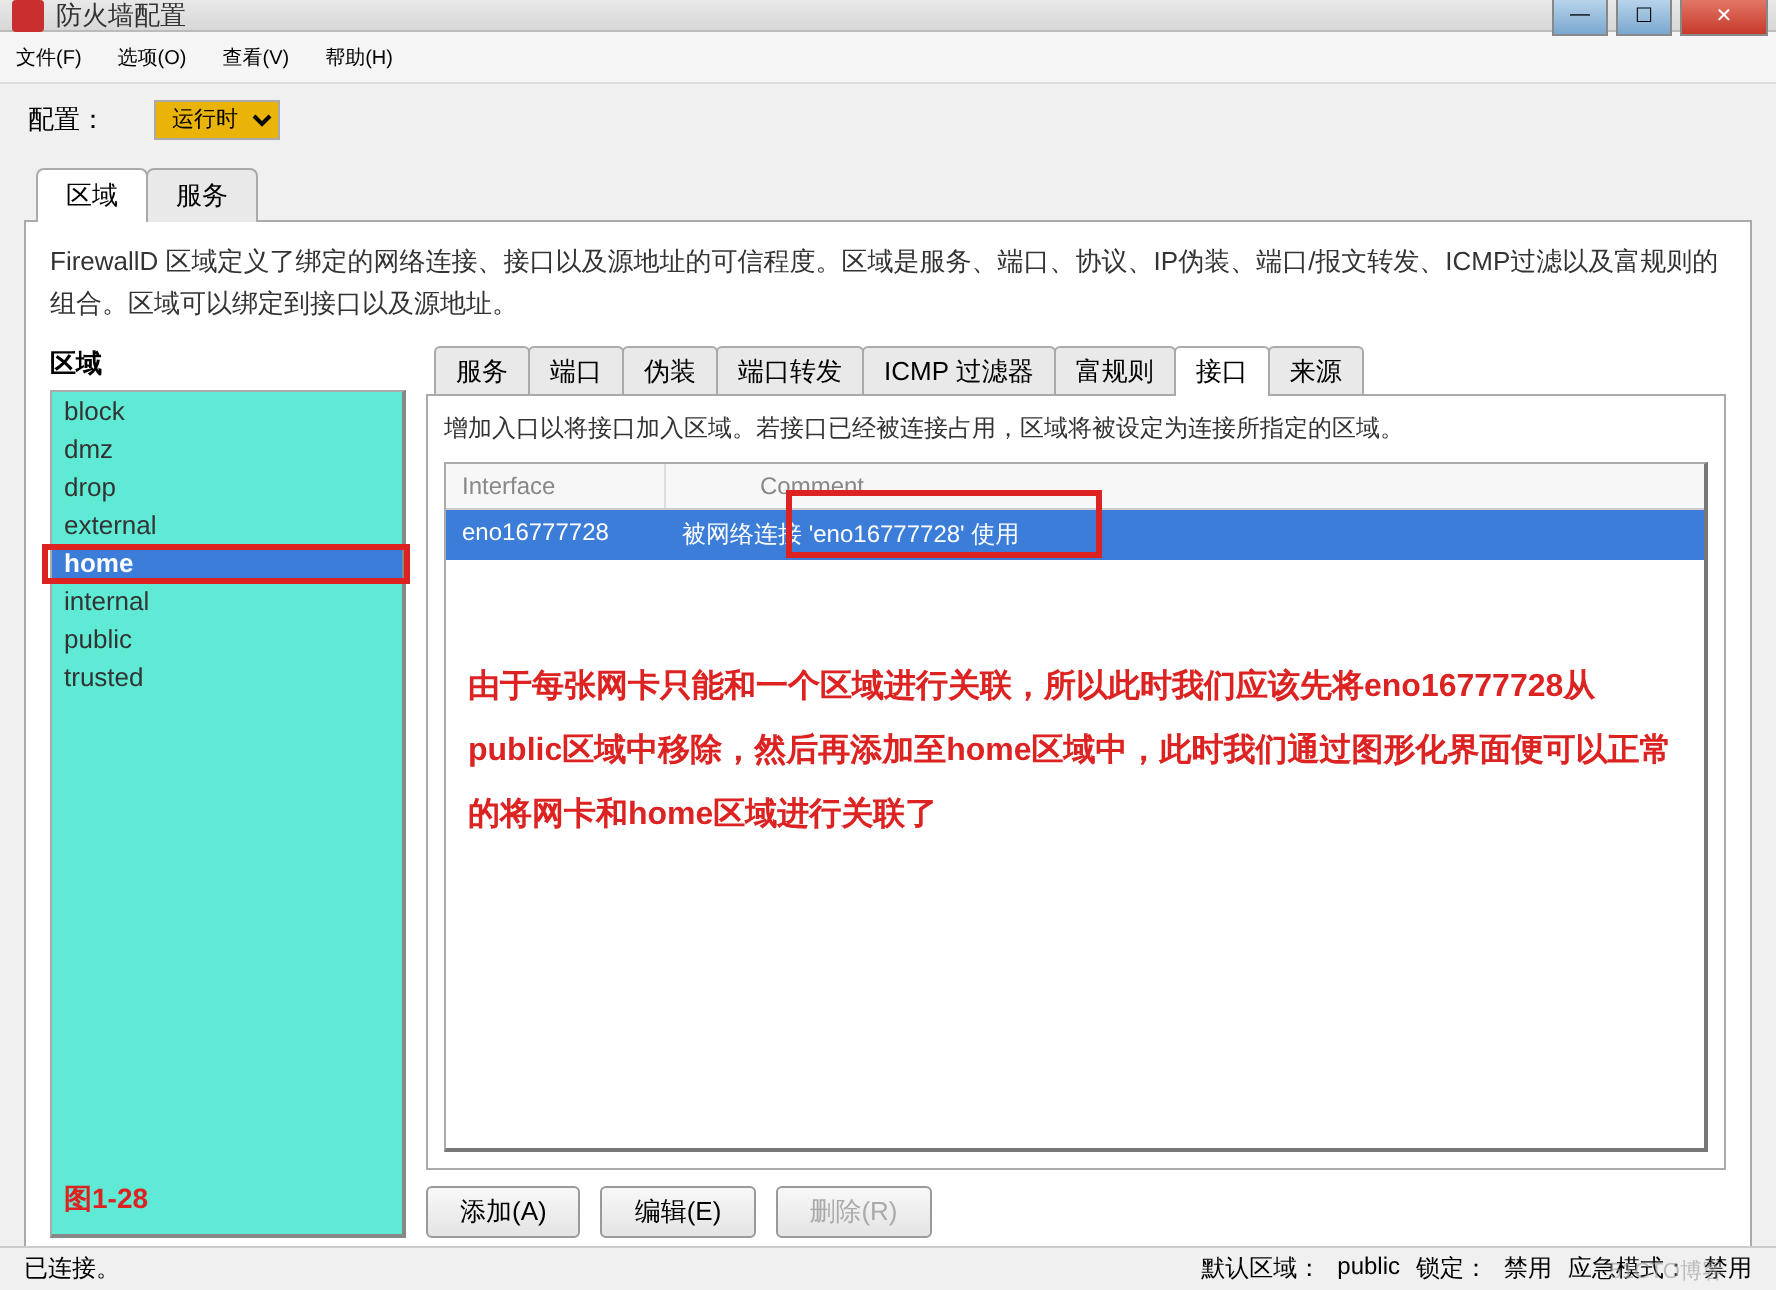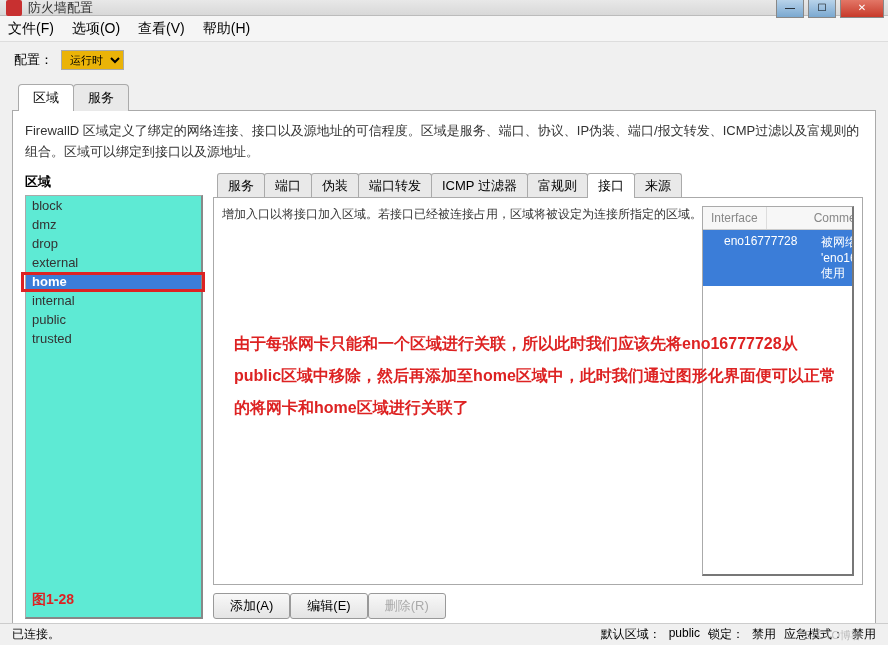--- a/index.html
+++ b/index.html
@@ -8,23 +8,23 @@
     .titlebar { background: linear-gradient(to bottom, #e8e8e8, #d8d8d8); height: 16px; display: flex; align-items: center; padding: 0 4px; border-bottom: 1px solid #bbb; }
     .titlebar-icon { width: 16px; height: 16px; background: #c83030; margin: 0 6px 0 2px; display: inline-block; border-radius: 2px; }
     .titlebar-title { flex: 1; font-size: 13px; color: #333; }
     .win-controls { display: flex; gap: 4px; }
     .win-btn { width: 28px; height: 20px; border: 1px solid #888; display: flex; align-items: center; justify-content: center; font-size: 10px; cursor: pointer; }
     .win-min { background: linear-gradient(to bottom,#bcd6ec,#7aa8d0); }
     .win-max { background: linear-gradient(to bottom,#bcd6ec,#7aa8d0); }
     .win-close { background: linear-gradient(to bottom,#e47a6a,#c73a2a); color: #fff; width: 44px; }
     
     .menubar { height: 26px; display: flex; align-items: center; padding: 0 8px; gap: 18px; background: #f5f5f5; border-bottom: 1px solid #ddd; }
-    .menu-item { font-size: 14px; cursor: pointer; }
+    .menu-item { font-size: 10px; cursor: pointer; }
     
-    .config-row { padding: 8px 14px; display: flex; align-items: center; gap: 8px; font-size: 13px; }
+    .config-row { padding: 8px 14px; display: flex; align-items: center; gap: 24px; font-size: 13px; }
     .config-row select { font-size: 11px; padding: 2px 4px; border: 1px solid #aaa; background: #eab308; }
     
     .main-tabs-bar { display: flex; margin: 6px 0 0 18px; position: relative; z-index: 2; }
     .main-tab { padding: 4px 14px; border: 1px solid #aaa; background: #e9e9e9; font-size: 13px; cursor: pointer; border-bottom: none; margin-right: -1px; border-radius: 4px 4px 0 0; }
     .main-tab.active { background: #fff; position: relative; }
     
     .main-panel { margin: 0 12px 6px 12px; border: 1px solid #aaa; background: #fff; padding: 10px 12px; height: 520px; display: flex; flex-direction: column; margin-top: -1px; }
     
     .desc { font-size: 13px; color: #333; margin-bottom: 10px; line-height: 1.6; }
     
@@ -35,36 +35,36 @@
     .zone-list { border: 1px solid #aaa; height: 440px; border-right: 2px solid #888; border-bottom: 2px solid #888; overflow: auto; background: #5eead4; position: relative; }
     .zone-item { padding: 2px 6px; font-size: 13px; color: #333; cursor: pointer; }
     .zone-item.selected { background: #3b7dd8; color: #fff; font-weight: bold; position: relative; }
     .zone-highlight-box { position: absolute; border: 3px solid #d22; left: -4px; width: 184px; height: 20px; pointer-events: none; }
     
     .right-col { flex: 1; display: flex; flex-direction: column; }
     .sub-tabs { display: flex; margin-left: 4px; }
     .sub-tab { padding: 3px 10px; border: 1px solid #aaa; background: #e9e9e9; font-size: 13px; cursor: pointer; border-bottom: none; margin-right: -1px; border-radius: 3px 3px 0 0; }
     .sub-tab.active { background: #fff; position: relative; z-index: 2; }
     
-    .sub-panel { border: 1px solid #aaa; flex: 1; background: #fff; padding: 8px; display: flex; flex-direction: row; margin-top: -1px; position: relative; }
+    .sub-panel { border: 1px solid #aaa; flex: 1; background: #fff; padding: 8px; display: flex; flex-direction: column; margin-top: -1px; position: relative; }
     .sub-desc { font-size: 12px; color: #333; margin-bottom: 8px; }
     
     .iface-table { border: 1px solid #aaa; flex: 1; background: #fff; border-right: 2px solid #777; border-bottom: 2px solid #777; overflow: hidden; }
     .iface-head { display: flex; border-bottom: 1px solid #ccc; background: #f7f7f7; }
     .iface-head div { padding: 4px 8px; font-size: 12px; color: #888; }
     .iface-head .c1 { width: 110px; border-right: 1px solid #ddd; }
     .iface-head .c2 { flex: 1; margin-left: 39px; }
     .iface-row { display: flex; background: #3b7dd8; color: #fff; font-size: 12px; position: relative; }
-    .iface-row .c1 { width: 110px; padding: 4px 21px; }
+    .iface-row .c1 { width: 110px; padding: 4px 8px; }
     .iface-row .c2 { flex: 1; padding: 4px 8px; }
     .red-box { position: absolute; border: 3px solid #d22; pointer-events: none; }
     
     .overlay-text { position: absolute; top: 130px; left: 20px; right: 20px; color: #d22; font-size: 16px; font-weight: bold; line-height: 2.0; pointer-events: none; }
     
-    .action-row { margin-top: 8px; display: flex; }
+    .action-row { margin-top: 8px; display: flex; gap: 10px; }
     .action-btn { padding: 3px 16px; border: 1px solid #999; background: linear-gradient(to bottom,#f8f8f8,#e4e4e4); font-size: 13px; cursor: pointer; border-radius: 3px; }
     .action-btn.disabled { color: #aaa; }
     
     .figure-label { position: absolute; bottom: 8px; left: 6px; color: #d22; font-weight: bold; font-size: 14px; }
     
     .statusbar { position: fixed; bottom: 0; left: 0; right: 0; height: 22px; background: #f0f0f0; border-top: 1px solid #ccc; display: flex; align-items: center; padding: 0 12px; font-size: 12px; width: 888px; margin-top: 28px; }
     .statusbar .left { flex: 1; }
     .statusbar .right { display: flex; gap: 8px; }
     .watermark { position: fixed; bottom: 2px; right: 26px; font-size: 11px; color: #999; opacity: 0.6; }
   </style>

